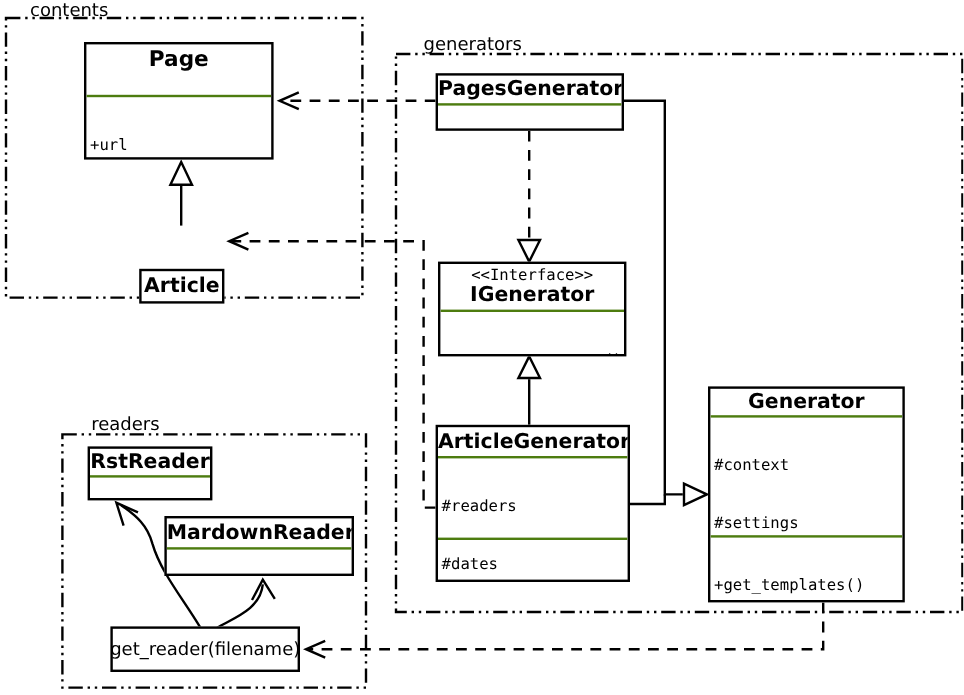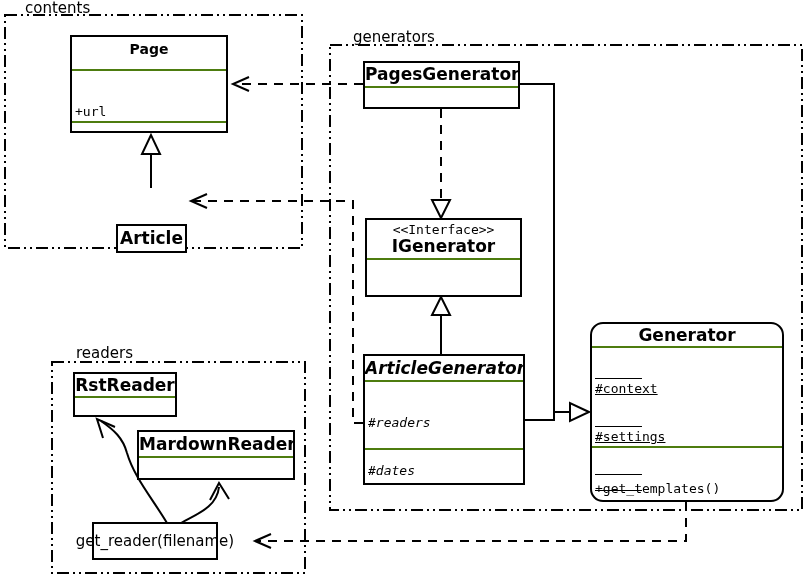--- a/index.html
+++ b/index.html
@@ -78,21 +78,21 @@
       <polygon points="441,297 432,315 450,315" fill="#ffffff"></polygon>
       <polygon points="589,412 570,403 570,421" fill="#ffffff"></polygon>
     </g>
   </svg>
 
   <div class="pkg-label" style="left:3px;top:0px;">contents</div>
   <div class="pkg-label" style="left:331px;top:29px;">generators</div>
   <div class="pkg-label" style="left:54px;top:345px;">readers</div>
 
   <div class="cls" style="left:70px;top:35px;width:158px;height:98px;">
-    <div class="title" style="line-height:25px;height:32px;font-size:14px;">Page</div>
+    <div class="title" style="line-height:25px;height:42px;font-size:18px;">Page</div>
     <div class="sec" style="height:48px;">
       <div>+url</div>
       
       
     </div>
     <div class="sec">
       
     </div>
   </div>
 
@@ -111,37 +111,37 @@
     </div>
   </div>
 
   <div class="cls" style="left:363px;top:61px;width:157px;height:48px;">
     <div class="title" style="line-height:23px;height:23px;">PagesGenerator</div>
     <div class="sec">
       
     </div>
   </div>
 
-  <div class="cls" style="left:363px;top:354px;width:162px;height:131px;font-style:italic;">
+  <div class="cls" style="left:363px;top:354px;width:162px;height:131px;">
     <div class="title" style="line-height:24px;height:24px;">ArticleGenerator</div>
     <div class="sec" style="height:64px;">
       <div>#readers</div>
       <div>#dates</div>
       
       
     </div>
     <div class="sec">
       <div>+generate_feeds()</div>
       
     </div>
   </div>
 
-  <div class="cls" style="left:590px;top:322px;width:194px;height:180px;border-radius:13px;">
+  <div class="cls" style="left:590px;top:322px;width:164px;height:180px;">
     <div class="title" style="line-height:22px;height:22px;">Generator</div>
-    <div class="sec" style="height:96px;text-decoration:underline;">
+    <div class="sec" style="height:96px;">
       <div>#context</div>
       <div>#settings</div>
       
       
       
     </div>
     <div class="sec">
       <div>+get_templates()</div>
       
       
@@ -155,17 +155,17 @@
     </div>
   </div>
 
   <div class="cls" style="left:137px;top:430px;width:158px;height:50px;">
     <div class="title" style="line-height:24px;height:24px;">MardownReader</div>
     <div class="sec">
       
     </div>
   </div>
 
-  <div class="plainbox" style="left:92px;top:522px;width:126px;height:38px;">
+  <div class="plainbox" style="left:92px;top:522px;width:158px;height:38px;">
     <span>get_reader(filename)</span>
   </div>
 
 </div>
 
 </body></html>

